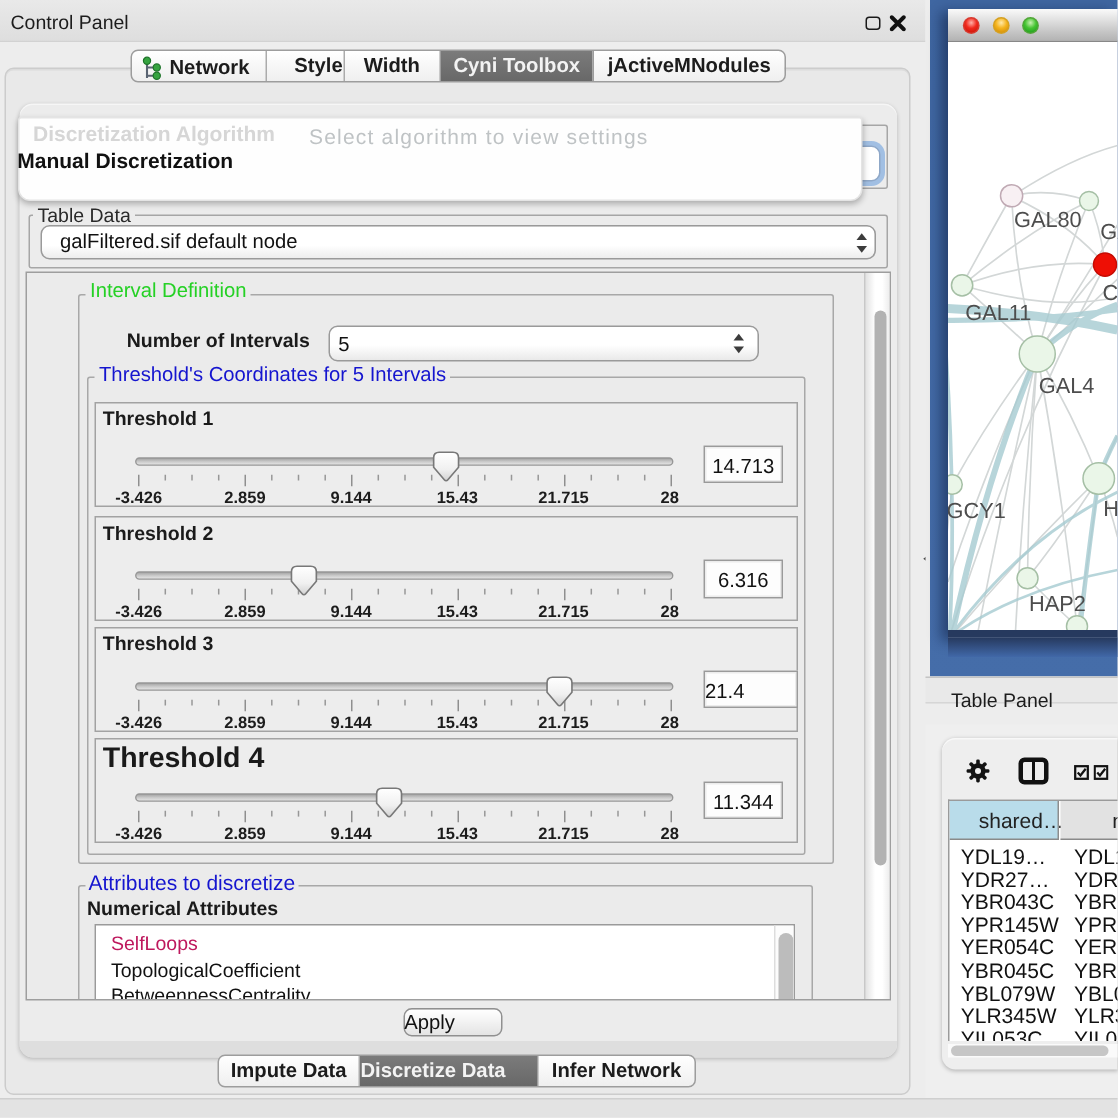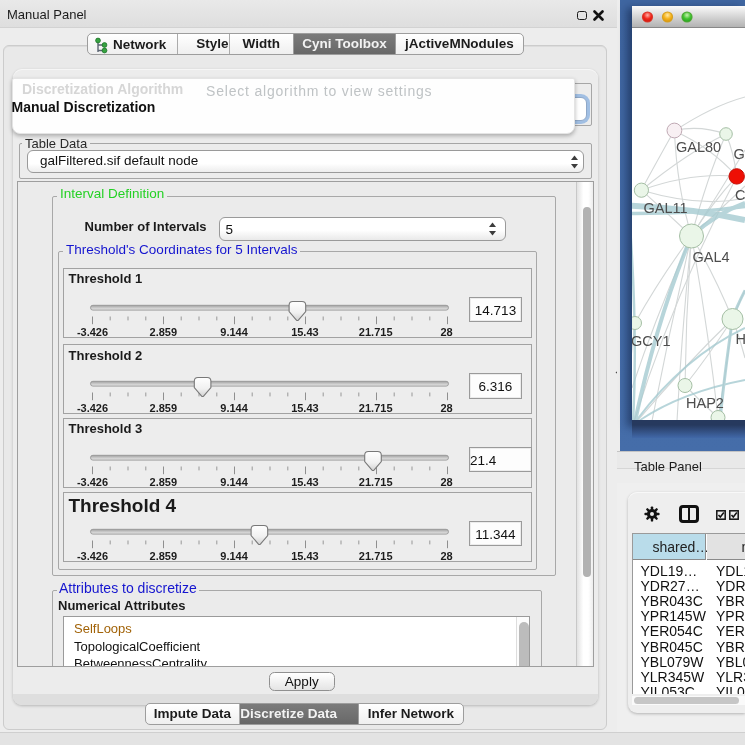--- a/index.html
+++ b/index.html
@@ -1,21 +1,21 @@
 <!DOCTYPE html>
 <html><head><meta charset="utf-8">
 <style>
 *{margin:0;padding:0;box-sizing:border-box}
 html,body{width:745px;height:745px;overflow:hidden;background:#ededed;
 font-family:"Liberation Sans",sans-serif;-webkit-font-smoothing:antialiased}
 .abs{position:absolute}
 </style></head><body>
 <div class="abs" style="left:0;top:0;width:617px;height:745px;background:#ededed">
     <div class="abs" style="left:0;top:0;width:617px;height:28px;background:linear-gradient(#e9e9e9,#dedede);border-bottom:1px solid #d2d2d2">
-      <div class="abs" style="left:7px;top:7px;font-size:13px;color:#1c1c1c">Manual Panel</div>
+      <div class="abs" style="left:7px;top:7px;font-size:13px;color:#1c1c1c">Control Panel</div>
       <div class="abs" style="left:577px;top:10.5px;width:9.5px;height:9.5px;border:1.6px solid #1a1a1a;border-radius:2.5px"></div>
       <svg class="abs" style="left:593px;top:10px" width="11" height="11" viewBox="0 0 11 11">
         <path d="M 1.5 1.5 L 9.5 9.5 M 9.5 1.5 L 1.5 9.5" stroke="#111" stroke-width="2.6" stroke-linecap="round"></path>
       </svg>
     </div>
     <div class="abs" style="left:3px;top:45px;width:604px;height:685px;background:#e9e9e9;border:1px solid #cccccc;border-radius:6px;box-shadow:inset 0 1px 0 #dcdcdc"></div>
     <div class="abs" style="left:13px;top:69px;width:585px;height:636px;background:#ececec;border-radius:9px;box-shadow:0 1px 3px rgba(0,0,0,0.22), inset 0 1px 0 #f6f6f6"></div>
     <div class="abs" style="left:13px;top:694px;width:585px;height:11px;background:#dedede;border-radius:0 0 9px 9px"></div>
     <div class="abs" style="left:18.5px;top:83px;width:573.5px;height:43px;border:1px solid #a6a6a6;border-radius:2px"></div>
     <div class="abs" style="left:480px;top:96.5px;width:107px;height:24px;background:#fff;border:1px solid #8fa8c8;border-radius:6px;box-shadow:0 0 0 3px rgba(100,155,220,0.55)"></div>
@@ -235,32 +235,32 @@
           <text x="382.5" y="66.5" font-size="11" font-weight="bold" fill="#1c1c1c" text-anchor="middle">28</text>
           <g transform="translate(195.4,38.7)">
             <path d="M -8.3 3.8 L -8.3 -2.5 Q -8.3 -6.2 -4.6 -6.2 L 4.6 -6.2 Q 8.3 -6.2 8.3 -2.5 L 8.3 3.8 L 1.2 12.1 Q 0 13.5 -1.2 12.1 Z" fill="url(#thg)" stroke="#787878" stroke-width="1.1"></path>
           </g>
         </svg>
       </div>
       <div class="abs" style="left:34px;top:408px;width:490px;height:100px;border:1px solid #a8a8a8;border-radius:2px"></div>
       <div class="abs" style="left:39px;top:397.5px;background:#ebebeb;padding:0 2px;font-size:14px;color:#1515cf">Attributes to discretize</div>
       <div class="abs" style="left:40px;top:416px;font-size:13px;font-weight:bold;color:#1a1a1a">Numerical Attributes</div>
       <div class="abs" style="left:45px;top:434px;width:467px;height:60px;background:#ffffff;border:1px solid #9a9a9a;overflow:hidden">
-        <div class="abs" style="left:10px;top:4px;font-size:13px;color:#a16207">SelfLoops</div>
+        <div class="abs" style="left:10px;top:4px;font-size:13px;color:#be185d">SelfLoops</div>
         <div class="abs" style="left:10px;top:21.5px;font-size:13px;color:#111">TopologicalCoefficient</div>
         <div class="abs" style="left:10px;top:39px;font-size:13px;color:#111">BetweennessCentrality</div>
         <div class="abs" style="left:452px;top:0;width:14px;height:60px;background:#fcfcfc;border-left:1px solid #dddddd">
           <div class="abs" style="left:1.5px;top:5px;width:10px;height:55px;background:#bcbcbc;border-radius:5px 5px 0 0"></div>
         </div>
       </div>
     </div>
     <div class="abs" style="left:576px;top:182px;width:17px;height:484px;background:linear-gradient(90deg,#e2e2e2,#ffffff 40%,#ffffff 70%,#ededed);border-left:1px solid #c8c8c8">
       <div class="abs" style="left:5.5px;top:25px;width:8.5px;height:370px;background:#b2b2b2;border-radius:4.5px"></div>
     </div>
-    <div class="abs" style="left:268.5px;top:672px;width:66.5px;height:19px;border:1px solid #909090;border-radius:5.5px;background:linear-gradient(#ffffff,#f2f2f2 50%,#e4e4e4);font-size:13.5px;color:#111;text-align:center;line-height:17px">Apply</div>
+    <div class="abs" style="left:268.5px;top:672px;width:66.5px;height:19px;border:1px solid #909090;border-radius:5.5px;background:linear-gradient(#ffffff,#f2f2f2 50%,#e4e4e4);font-size:13.5px;color:#111;text-align:left;line-height:17px">Apply</div>
     <div class="abs" style="left:144.5px;top:702.5px;width:319.5px;height:22px;border:1px solid #9d9d9d;border-radius:5px;background:linear-gradient(#ffffff,#efefef);overflow:hidden;display:flex">
       <div style="width:94.8px;height:100%;font-size:13.5px;font-weight:bold;color:#1c1c1c;text-align:center;line-height:20px;border-right:1px solid #ababab">Impute Data</div>
       <div style="width:118.7px;height:100%;font-size:13.5px;font-weight:bold;color:#f3f3f3;text-align:left;line-height:20px;background:linear-gradient(#7b7b7b,#686868);border-right:1px solid #9d9d9d">Discretize Data</div>
       <div style="flex:1;font-size:13.5px;font-weight:bold;color:#1c1c1c;text-align:center;line-height:20px">Infer Network</div>
     </div>
     <div class="abs" style="left:87px;top:33px;width:437px;height:22px;border:1px solid #9d9d9d;border-radius:5px;background:linear-gradient(#ffffff,#efefef);overflow:hidden;display:flex">
       <div style="width:89.5px;height:100%;position:relative;border-right:1px solid #ababab">
         <svg width="14" height="17" viewBox="0 0 14 17" style="position:absolute;left:6px;top:2.5px">
           <path d="M 4 4 L 4 15 M 4 8 L 10 8 M 4 13.5 L 10 13.5" stroke="#5a6472" stroke-width="1.4" fill="none"></path>
           <circle cx="4" cy="3.5" r="2.4" fill="#36a340" stroke="#1d7329" stroke-width="0.8"></circle>

